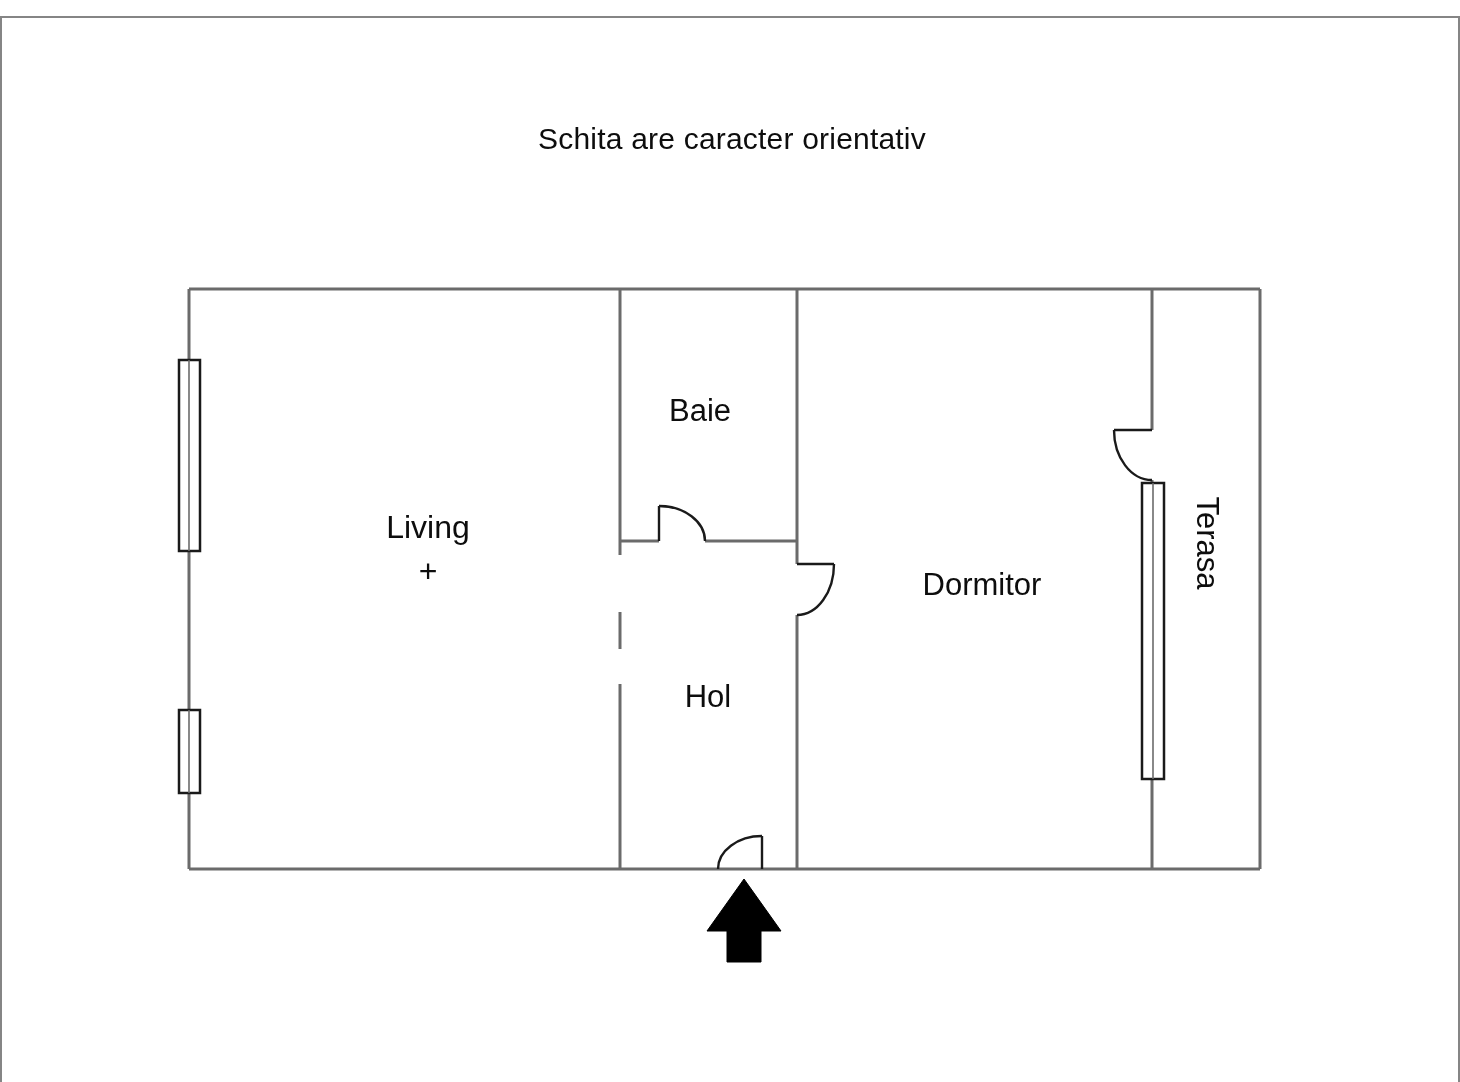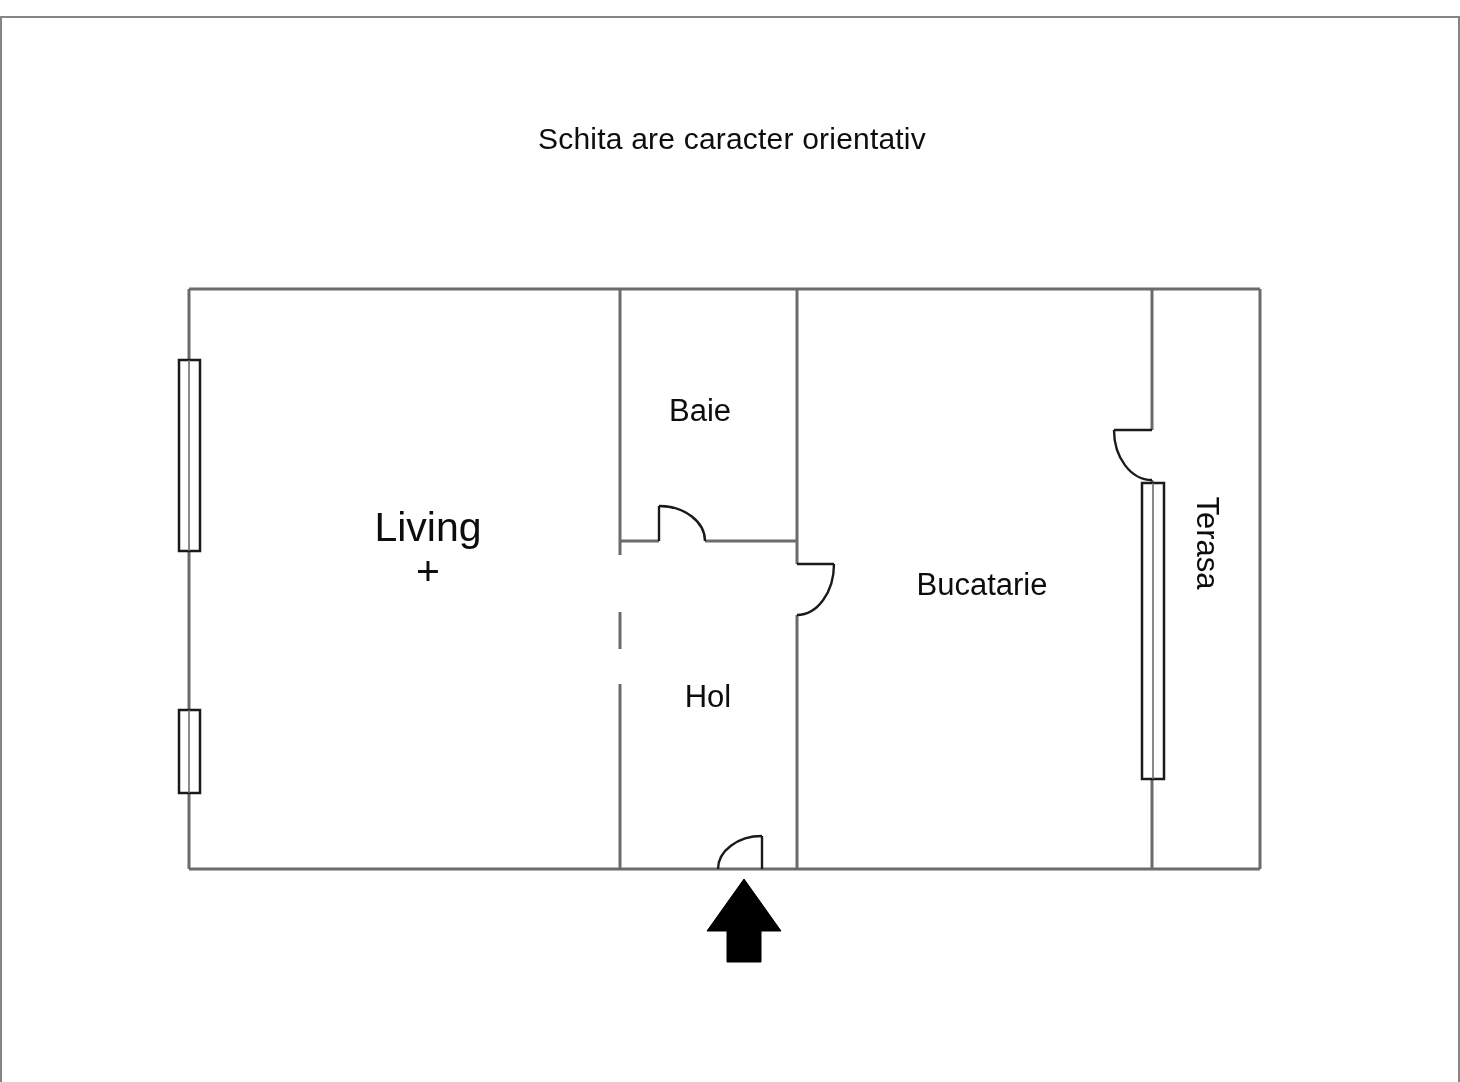--- a/index.html
+++ b/index.html
@@ -44,21 +44,21 @@
     position: absolute;
     font-family: "Liberation Sans", sans-serif;
     color: #0d0d0d;
     white-space: nowrap;
     text-align: center;
   }
   #label-living {
     left: 256px;
     top: 487px;
     width: 340px;
-    font-size: 41px;
+    font-size: 32px;
     line-height: 44px;
   }
   #label-baie {
     left: 620px;
     top: 373px;
     width: 156px;
     font-size: 31px;
     line-height: 40px;
   }
   #label-hol {
@@ -169,17 +169,17 @@
 
   <div class="room-label" id="label-living">
     <div>Living</div>
     <div>+</div>
   </div>
 
   <div class="room-label" id="label-baie">Baie</div>
 
   <div class="room-label" id="label-hol">Hol</div>
 
-  <div class="room-label" id="label-dormitor">Bucatarie</div>
+  <div class="room-label" id="label-dormitor">Dormitor</div>
 
   <div class="room-label" id="label-terasa">Terasa</div>
 
 </div>
 
 </body></html>

